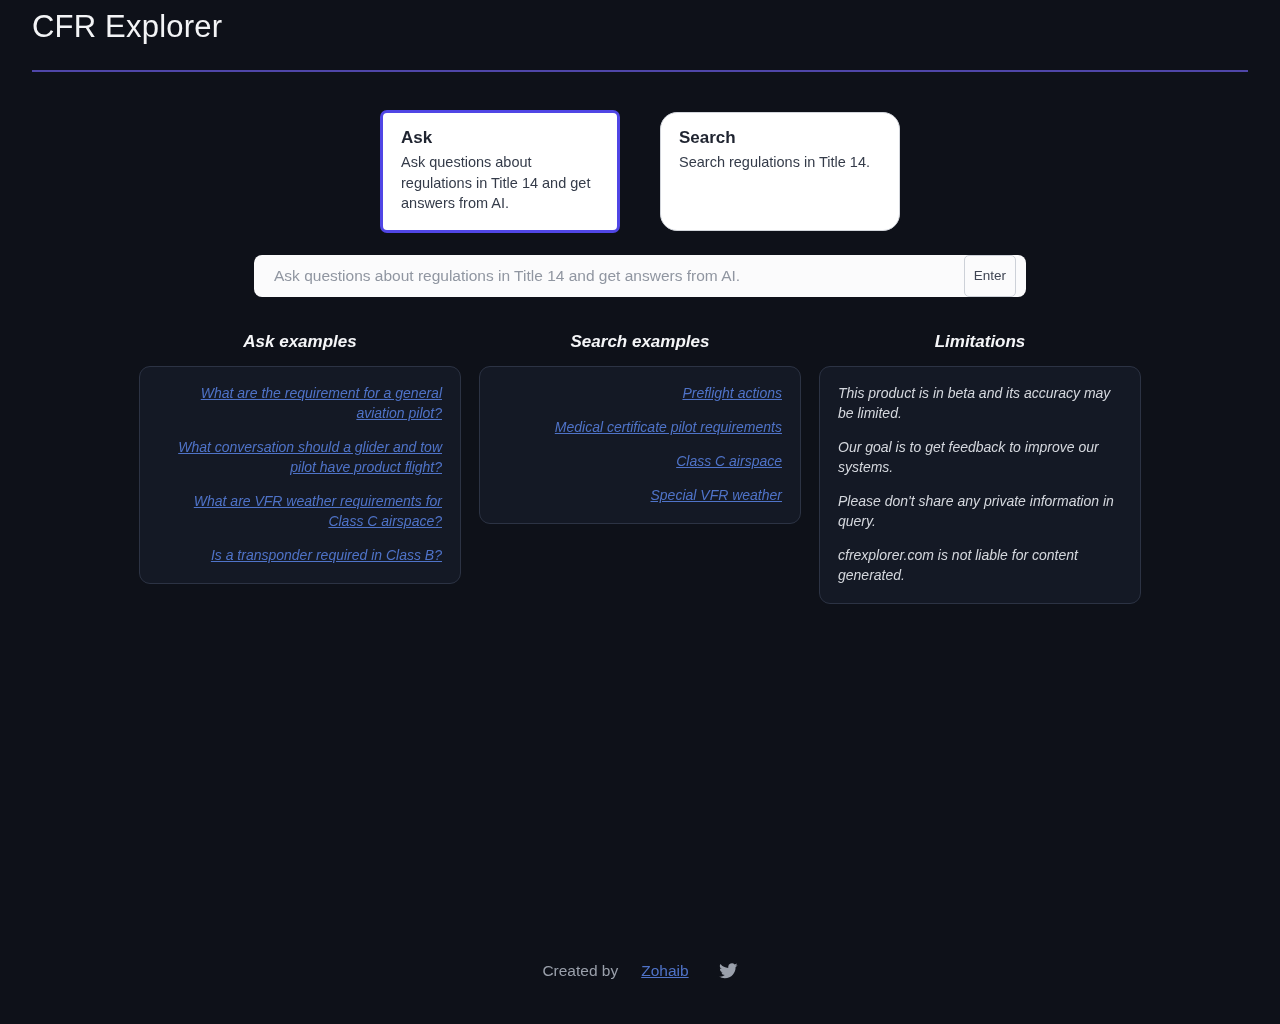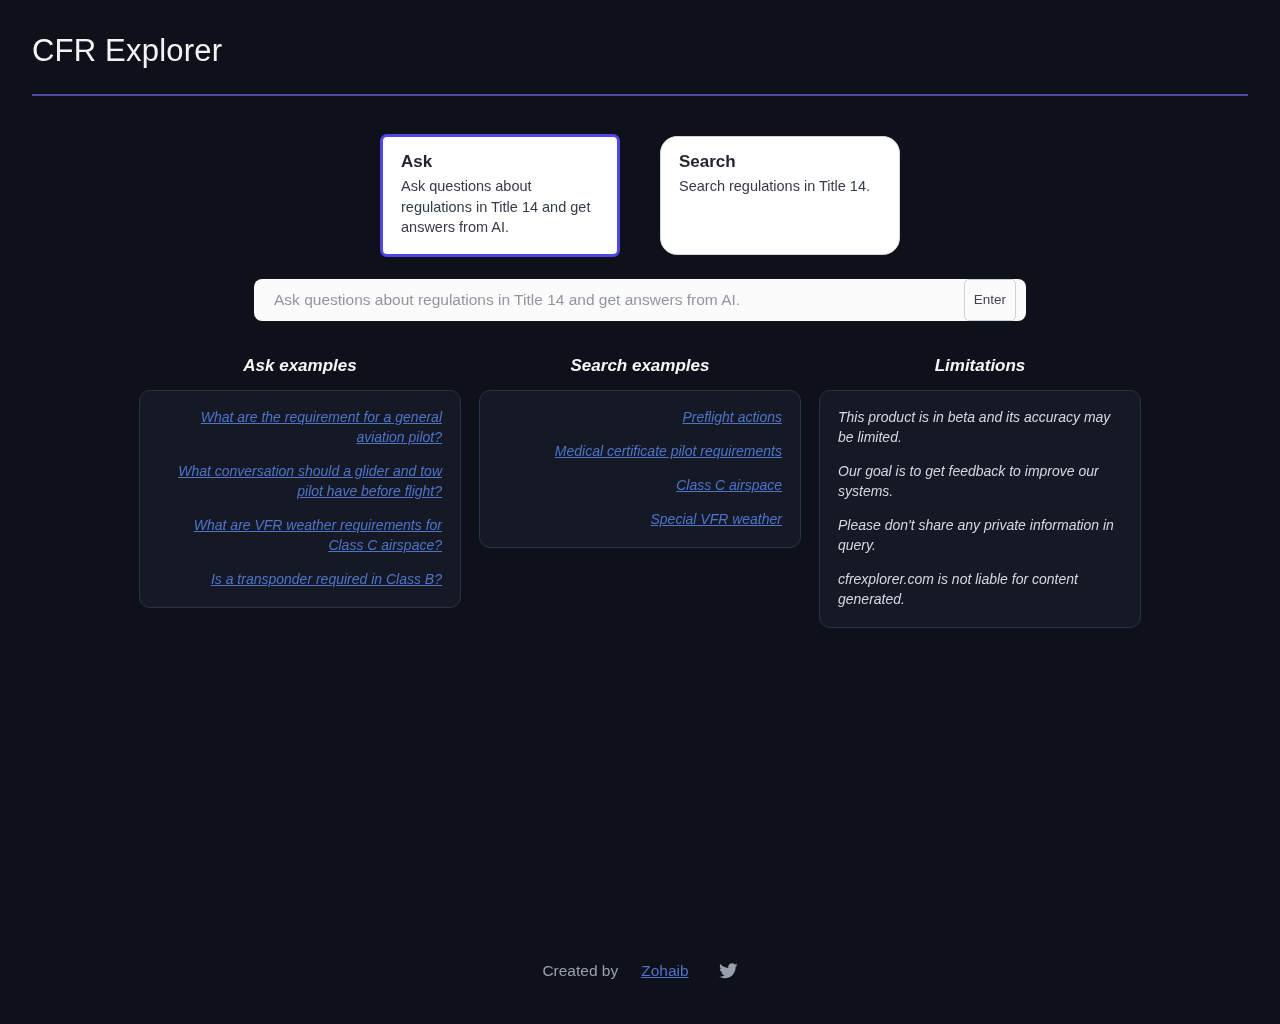--- a/index.html
+++ b/index.html
@@ -15,21 +15,21 @@
 
   .page {
     position: relative;
     width: 1280px;
     height: 1024px;
     background: #0e1119;
   }
 
   
   .header {
-    padding: 30px 32px 0 32px;
+    padding: 6px 32px 0 32px;
   }
   .app-title {
     font-size: 31px;
     font-weight: 400;
     color: #f3f4f6;
     letter-spacing: 0.2px;
     line-height: 42px;
     margin: 0;
   }
   .title-rule {
@@ -231,21 +231,21 @@
       <button class="enter-btn">Enter</button>
     </div>
   </div>
 
   <div class="columns">
 
     <div class="column">
       <div class="col-heading">Ask examples</div>
       <div class="card">
         <a class="card-link">What are the requirement for a general aviation pilot?</a>
-        <a class="card-link">What conversation should a glider and tow pilot have before flight?</a>
+        <a class="card-link">What conversation should a glider and tow pilot have product flight?</a>
         <a class="card-link">What are VFR weather requirements for Class C airspace?</a>
         <a class="card-link">Is a transponder required in Class B?</a>
       </div>
     </div>
 
     <div class="column">
       <div class="col-heading">Search examples</div>
       <div class="card">
         <a class="card-link">Preflight actions</a>
         <a class="card-link">Medical certificate pilot requirements</a>

